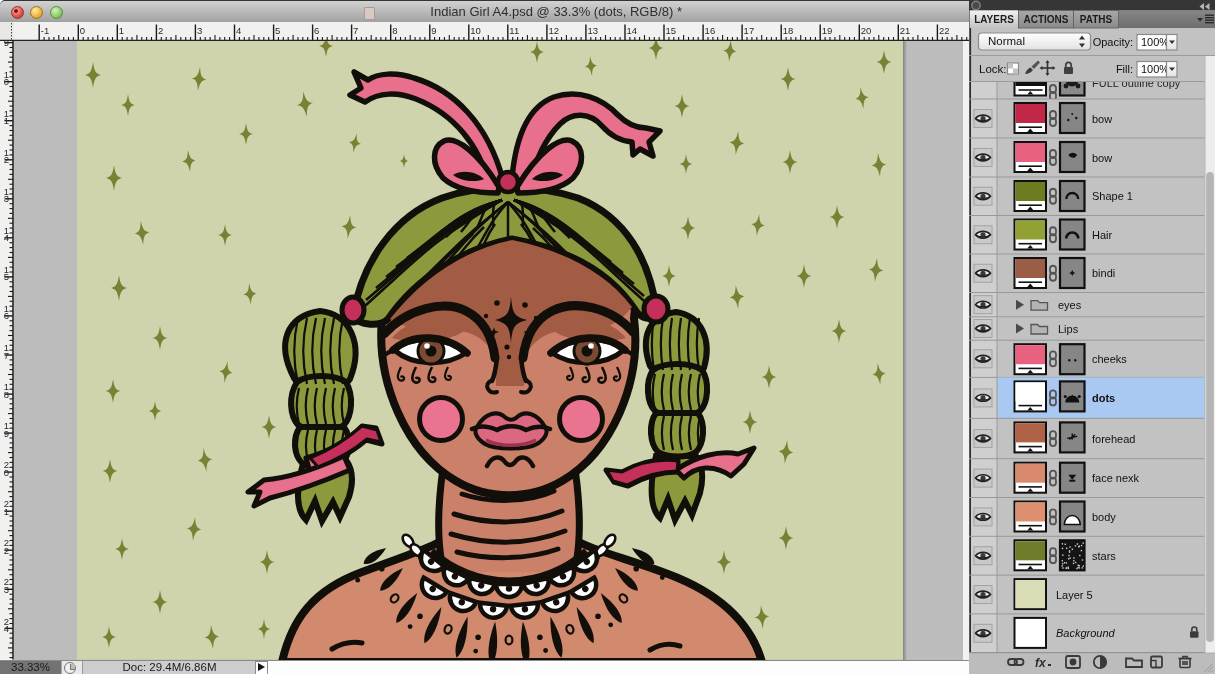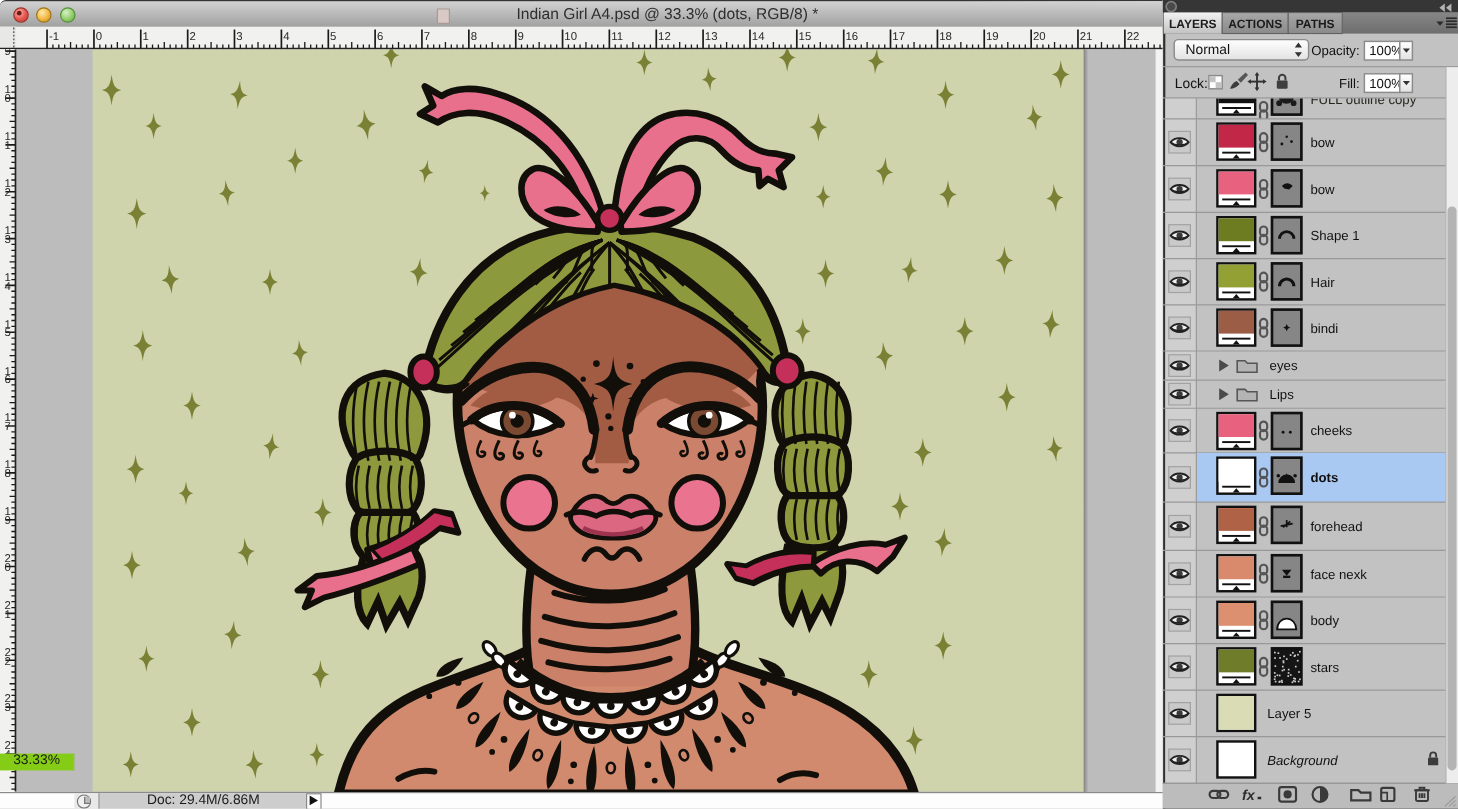--- a/index.html
+++ b/index.html
@@ -761,21 +761,21 @@
       <line x1="9.5" y1="592.2" x2="13" y2="592.2" stroke="#1a1a1a" stroke-width="1.1"></line>
       <line x1="9.5" y1="597.1" x2="13" y2="597.1" stroke="#1a1a1a" stroke-width="1.1"></line>
       <line x1="9.5" y1="602.0" x2="13" y2="602.0" stroke="#1a1a1a" stroke-width="1.1"></line>
       <line x1="8" y1="606.9" x2="13" y2="606.9" stroke="#1a1a1a" stroke-width="1.1"></line>
       <line x1="9.5" y1="611.8" x2="13" y2="611.8" stroke="#1a1a1a" stroke-width="1.1"></line>
       <line x1="9.5" y1="616.6" x2="13" y2="616.6" stroke="#1a1a1a" stroke-width="1.1"></line>
       <line x1="13" y1="0" x2="13" y2="618.5" stroke="#222" stroke-width="1.6"></line>
     </svg>
 
 <div style="position:absolute;left:0;top:659.5px;width:969px;height:14.5px;background:#fdfdfd;border-top:1px solid #8a8a8a"></div>
-<div style="position:absolute;left:0;top:628px;width:61px;height:13.5px;background:#84cc16;border-right:1px solid #a8a8a8;font-size:11.5px;color:#1a1a1a;text-align:center;line-height:13px">33.33%</div>
+<div style="position:absolute;left:0;top:661px;width:61px;height:13.5px;background:#737373;border-right:1px solid #a8a8a8;font-size:11.5px;color:#1a1a1a;text-align:center;line-height:13px">33.33%</div>
 <div style="position:absolute;left:62px;top:660.5px;width:20px;height:13.5px;background:#e8e8e8"></div>
 <div style="position:absolute;left:82px;top:660.5px;width:173px;height:13.5px;background:#cdcdcd;border-left:1px solid #9a9a9a;border-right:1px solid #9a9a9a;font-size:11.5px;color:#1a1a1a;text-align:center;line-height:13px">Doc: 29.4M/6.86M</div>
 <div style="position:absolute;left:255px;top:660.5px;width:11px;height:12.5px;background:#fff;border:1px solid #8a8a8a"></div>
 <div style="position:absolute;left:258px;top:663.0px;width:0;height:0;border-left:7px solid #111;border-top:4.5px solid transparent;border-bottom:4.5px solid transparent"></div>
 <div style="position:absolute;left:64px;top:662.0px;width:10px;height:10px;border:1.5px solid #777;border-radius:50%;background:#f0f0f0"></div>
 <div style="position:absolute;left:70px;top:663.5px;width:4px;height:5px;background:#bbb;border-left:1px solid #777;border-bottom:1px solid #777"></div>
 
 <svg style="position:absolute;left:0;top:0" width="1215" height="674" font-family="&quot;Liberation Sans&quot;,sans-serif">
       <defs>
         <clipPath id="cutrow">

